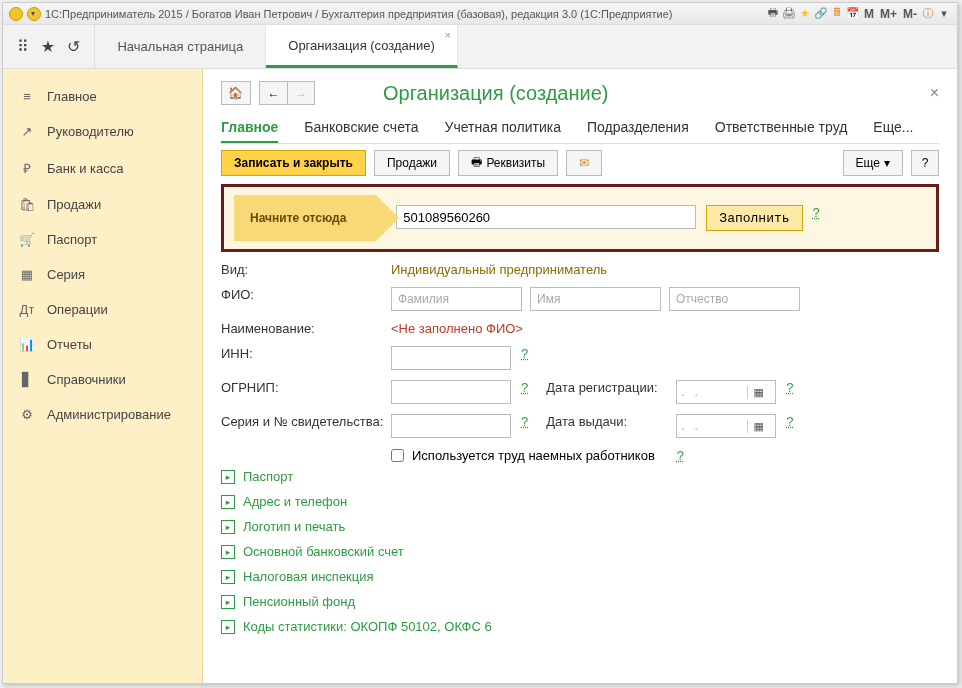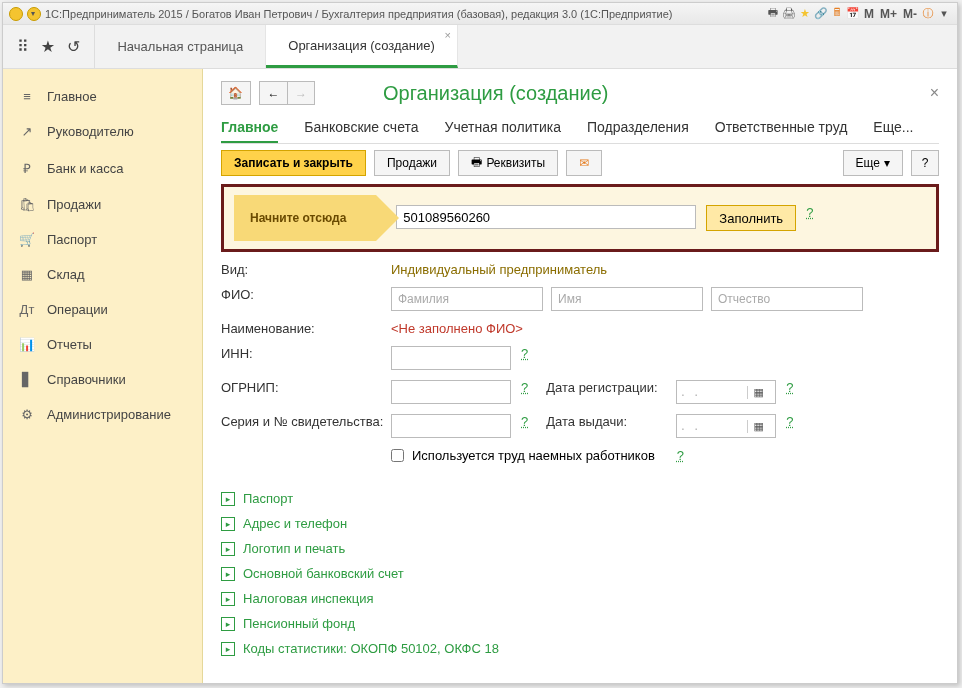--- a/index.html
+++ b/index.html
@@ -49,36 +49,36 @@
 .btn-more { margin-left: auto; }
 .btn-help { width: 28px; justify-content: center; }
 
 .highlight-box { border: 3px solid #6a1b1b; padding: 8px 10px; display: flex; align-items: center; gap: 20px; margin-bottom: 10px; background: #fdf6e0; }
 .arrow-block { position: relative; background: #f8d977; height: 46px; display: flex; align-items: center; padding-left: 16px; padding-right: 30px; font-size: 12px; font-weight: bold; color: #6a4a00; }
 .arrow-block:after { content: ""; position: absolute; right: -23px; top: 0; width: 0; height: 0; border-top: 23px solid transparent; border-bottom: 23px solid transparent; border-left: 23px solid #f8d977; }
 .auto-fill { flex: 1; }
 .auto-label { font-size: 12px; color: #7a5c00; margin-bottom: 6px; }
 .auto-row { display: flex; gap: 10px; }
 .inn-input { flex: 1; max-width: 300px; height: 24px; border: 1px solid #bbb; padding: 0 6px; font-size: 13px; }
-.btn-fill { background: #ffe9a6; border: 1px solid #d4a400; height: 26px; padding: 0 12px; font-size: 13px; cursor: pointer; }
+.btn-fill { background: #ffe9a6; border: 1px solid #d4a400; height: 26px; padding: 0 12px; font-size: 13px; cursor: pointer; font-family: Liberation Mono, monospace; }
 .qmark { color: #2e9c42; text-decoration: underline dotted; font-size: 13px; cursor: pointer; }
 
 .form-row { display: flex; align-items: flex-start; margin-bottom: 10px; font-size: 13px; }
 .form-label { width: 170px; color: #333; }
 .form-val { color: #8a6d00; }
 .red { color: #c0392b; }
 .form-input { height: 24px; border: 1px solid #bbb; padding: 0 6px; font-size: 12px; }
 .w120 { width: 120px; }
 .triple { display: flex; gap: 8px; }
-.triple input { width: 152px; }
+.triple input { width: 131px; }
 .date-input { width: 100px; display: inline-flex; align-items: center; border: 1px solid #bbb; height: 24px; }
 .date-input input { border: none; width: 70px; height: 22px; padding: 0 4px; font-size: 12px; }
 .date-input .cal { width: 22px; text-align: center; font-size: 11px; color: #555; border-left: 1px solid #ccc; }
 .sub-label { width: 130px; font-size: 13px; color: #333; margin-left: 18px; }
-.checkbox-row { display: flex; align-items: center; gap: 8px; font-size: 13px; margin: 6px 0 28px 170px; }
+.checkbox-row { display: flex; align-items: center; gap: 8px; font-size: 13px; margin: 6px 0 6px 170px; }
 
 .expander { display: flex; align-items: center; gap: 8px; font-size: 13px; color: #2e9c42; margin-bottom: 10px; cursor: pointer; }
 .exp-icon { width: 14px; height: 14px; border: 1px solid #2e9c42; display: inline-flex; align-items: center; justify-content: center; font-size: 9px; color: #2e9c42; }
 
 input::placeholder { color: #aaa; }
 </style>
 </head>
 <body>
 
 <div class="window">
@@ -137,21 +137,21 @@
       <div class="sb-item">
           <span class="sb-icon">🛍</span>
           <span>Продажи</span>
         </div>
       <div class="sb-item">
           <span class="sb-icon">🛒</span>
           <span>Паспорт</span>
         </div>
       <div class="sb-item">
           <span class="sb-icon">▦</span>
-          <span>Склад</span>
+          <span>Серия</span>
         </div>
       <div class="sb-item">
           <span class="sb-icon">Дт</span>
           <span>Операции</span>
         </div>
       <div class="sb-item">
           <span class="sb-icon">📊</span>
           <span>Отчеты</span>
         </div>
       <div class="sb-item">
@@ -288,17 +288,17 @@
       <div class="expander">
           <span class="exp-icon">▸</span>
           <span>Налоговая инспекция</span>
         </div>
       <div class="expander">
           <span class="exp-icon">▸</span>
           <span>Пенсионный фонд</span>
         </div>
       <div class="expander">
           <span class="exp-icon">▸</span>
-          <span>Коды статистики: ОКОПФ 50102, ОКФС 18</span>
+          <span>Коды статистики: ОКОПФ 50102, ОКФС 6</span>
         </div>
     </div>
   </div>
 </div>
 
 </body></html>

